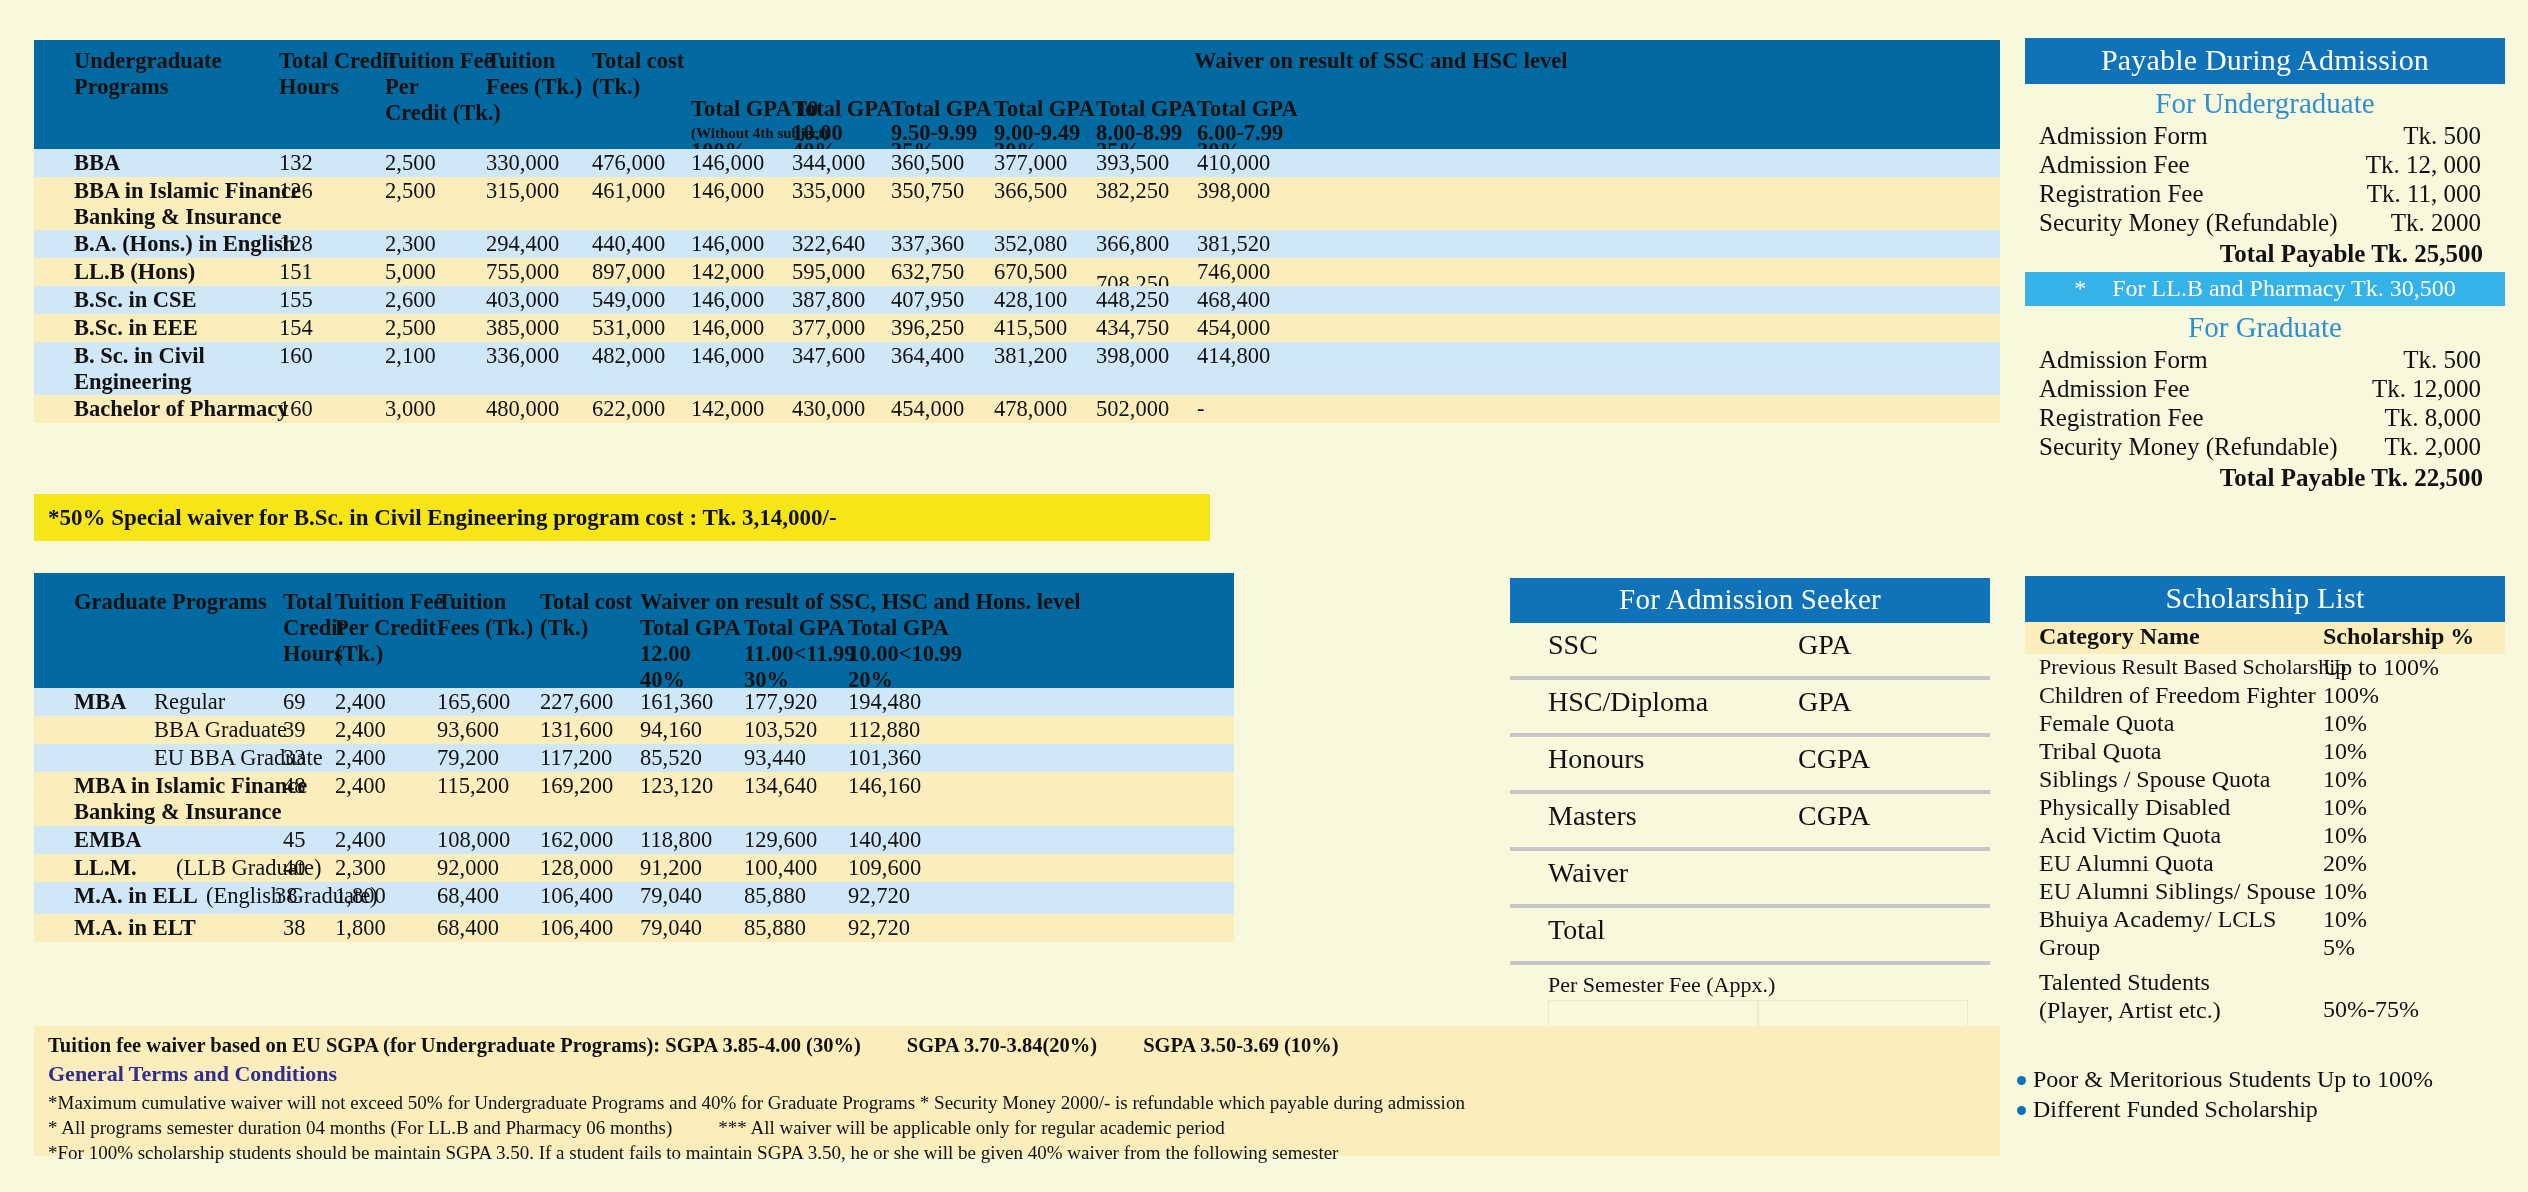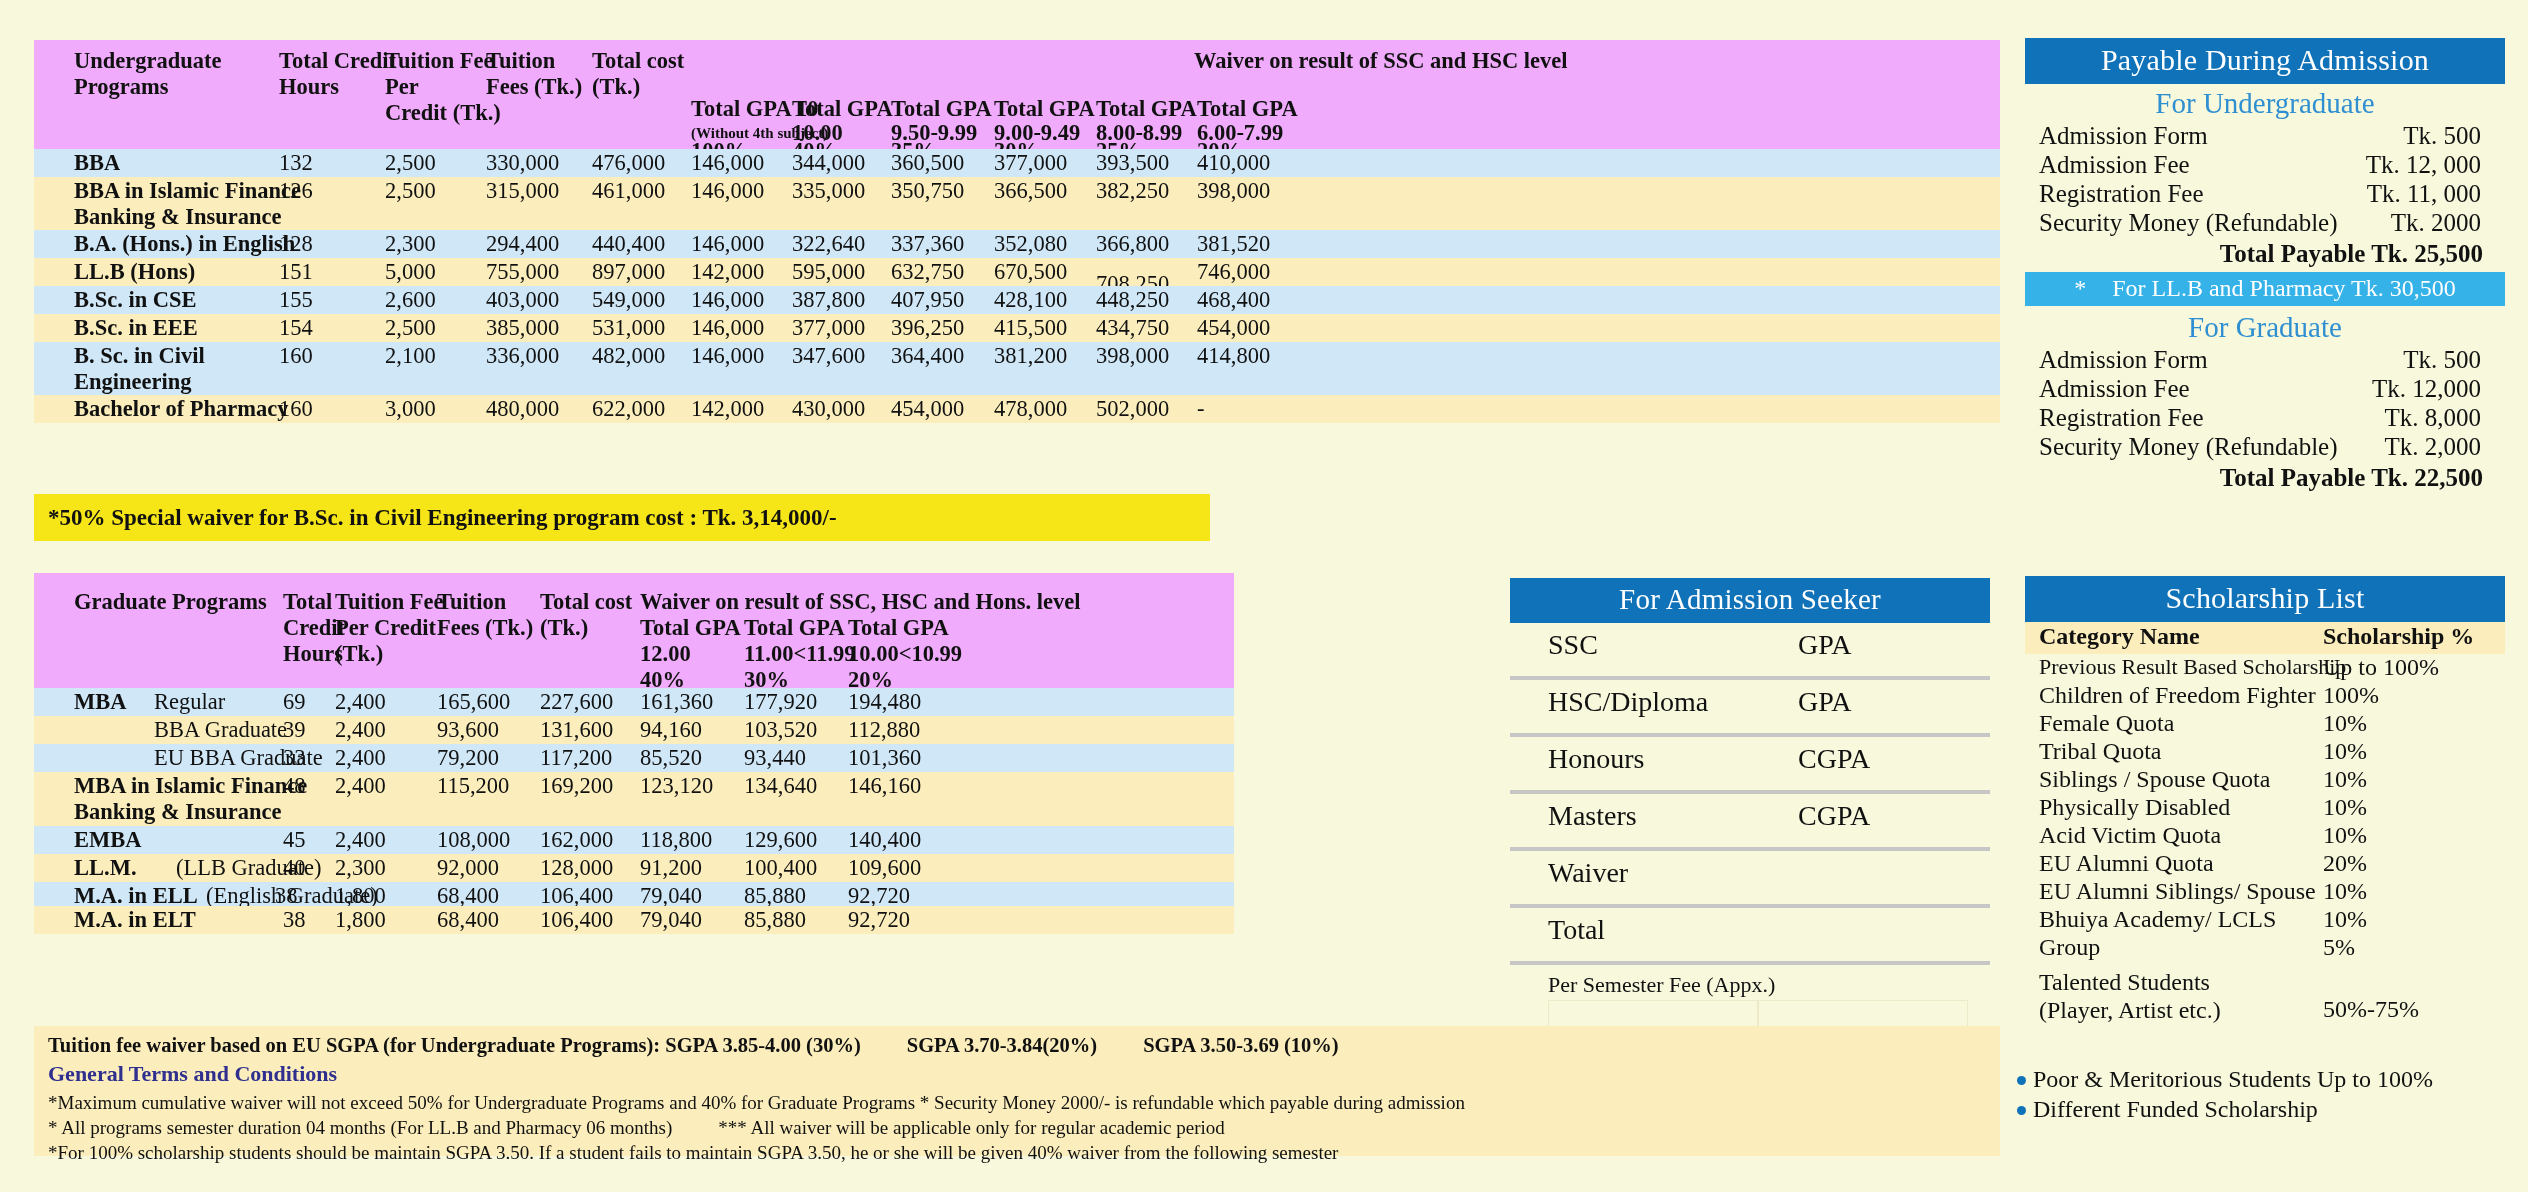--- a/index.html
+++ b/index.html
@@ -7,21 +7,21 @@
     width:2528px;height:1192px;
     background:#f7f8dc;
     font-family:"Liberation Serif", serif;
     overflow:hidden;
     position:relative;
   }
   .page{position:relative;width:2528px;height:1192px;}
 
   
   .abs{position:absolute;}
-  .blue-head{background:#f0abfc;}
+  .blue-head{background:#0369a1;}
   .row-blue{background:#cfe7f7;}
   .row-yellow{background:#fbeebc;}
   .band{background:#1072b8;color:#ffffff;text-align:center;font-size:30px;letter-spacing:.2px;padding:5px 0 7px 0;}
   .sub-head{color:#2f8fd0;text-align:center;font-size:29px;padding:3px 0 2px 0;}
 
   
   #ug-table{left:34px;top:40px;width:1966px;}
   #ug-table .hdr{height:109px;position:relative;}
   #ug-table .hdr .c{position:absolute;font-weight:bold;font-size:22.5px;line-height:26px;color:#111;}
   .ug-row{position:relative;}
@@ -359,21 +359,21 @@
       <div class="c" style="left:142px;top:1px;">(LLB Graduate)</div>
       <div class="c g-c1" style="top:1px;">40</div>
       <div class="c g-c2" style="top:1px;">2,300</div>
       <div class="c g-c3" style="top:1px;">92,000</div>
       <div class="c g-c4" style="top:1px;">128,000</div>
       <div class="c g-c5" style="top:1px;">91,200</div>
       <div class="c g-c6" style="top:1px;">100,400</div>
       <div class="c g-c7" style="top:1px;">109,600</div>
     </div>
 
-    <div class="gr-row row-blue" style="height:24px;">
+    <div class="gr-row row-blue" style="height:32px;">
       <div class="c prog g-c0" style="top:1px;">M.A. in ELL</div>
       <div class="c" style="left:172px;top:1px;">(English Graduate)</div>
       <div class="c" style="left:241px;top:1px;">38</div>
       <div class="c g-c2" style="top:1px;">1,800</div>
       <div class="c g-c3" style="top:1px;">68,400</div>
       <div class="c g-c4" style="top:1px;">106,400</div>
       <div class="c g-c5" style="top:1px;">79,040</div>
       <div class="c g-c6" style="top:1px;">85,880</div>
       <div class="c g-c7" style="top:1px;">92,720</div>
     </div>

